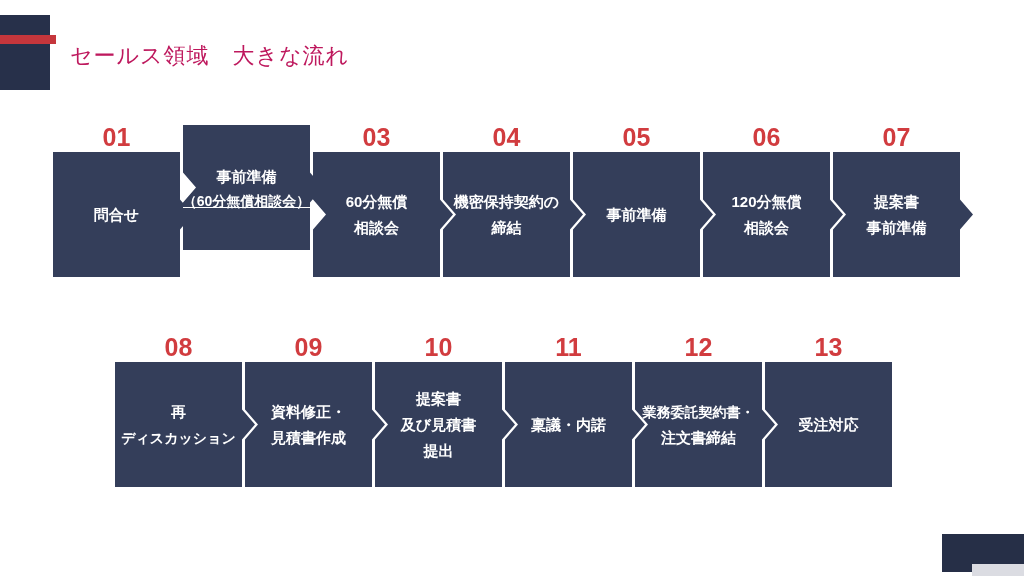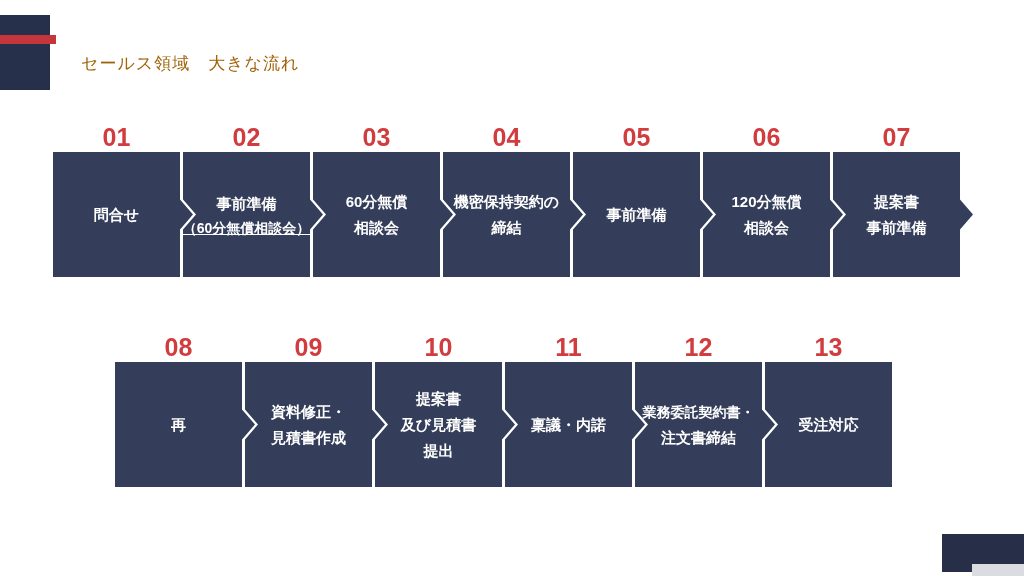--- a/index.html
+++ b/index.html
@@ -9,22 +9,22 @@
     font-family:"Liberation Sans","DejaVu Sans",sans-serif;
   }
   
   .deco{position:absolute;}
   .deco-topleft{left:0;top:15px;width:50px;height:75px;background:#27304A;}
   .deco-redbar{left:0;top:35px;width:56px;height:9px;background:#C5363C;}
   .deco-br-navy{left:942px;top:534px;width:82px;height:38px;background:#262F47;}
   .deco-br-gray{left:972px;top:564px;width:52px;height:12px;background:#DBDCE2;}
 
   .title{
-    position:absolute;left:70px;top:41px;margin:11px;
-    font-size:17px;font-weight:500;color:#a16207;letter-spacing:1px;
+    position:absolute;left:70px;top:41px;margin:0;
+    font-size:22px;font-weight:500;color:#be185d;letter-spacing:1px;
   }
 
   .flow-row{position:absolute;display:flex;align-items:flex-start;}
   .row1{top:125px;left:53px;}
   .row2{top:335px;left:115px;}
 
   .step{width:140px;margin-left:-10px;display:flex;flex-direction:column;}
   .step.first{margin-left:0;}
   .step.no-arrow{width:127px;}
 
@@ -91,21 +91,20 @@
 
 <div>
   <div class="flow-row row1">
       <div class="step first">
         <div class="step-num">01</div>
         <div class="step-box">
           <span class="line">問合せ</span>
         </div>
       </div>
       <div class="step">
-        <div class="step-num">02</div>
         <div class="step-box">
           <span class="line">事前準備</span>
           <span class="line small">（60分無償相談会）</span>
         </div>
       </div>
       <div class="step">
         <div class="step-num">03</div>
         <div class="step-box">
           <span class="line">60分無償</span>
           <span class="line">相談会</span>
@@ -137,20 +136,21 @@
           <span class="line">提案書</span>
           <span class="line">事前準備</span>
         </div>
       </div>
     </div>
   <div class="flow-row row2">
       <div class="step first">
         <div class="step-num">08</div>
         <div class="step-box">
           <span class="line">再</span>
+          <span class="line tight">ディスカッション</span>
         </div>
       </div>
       <div class="step">
         <div class="step-num">09</div>
         <div class="step-box">
           <span class="line">資料修正・</span>
           <span class="line">見積書作成</span>
         </div>
       </div>
       <div class="step">

